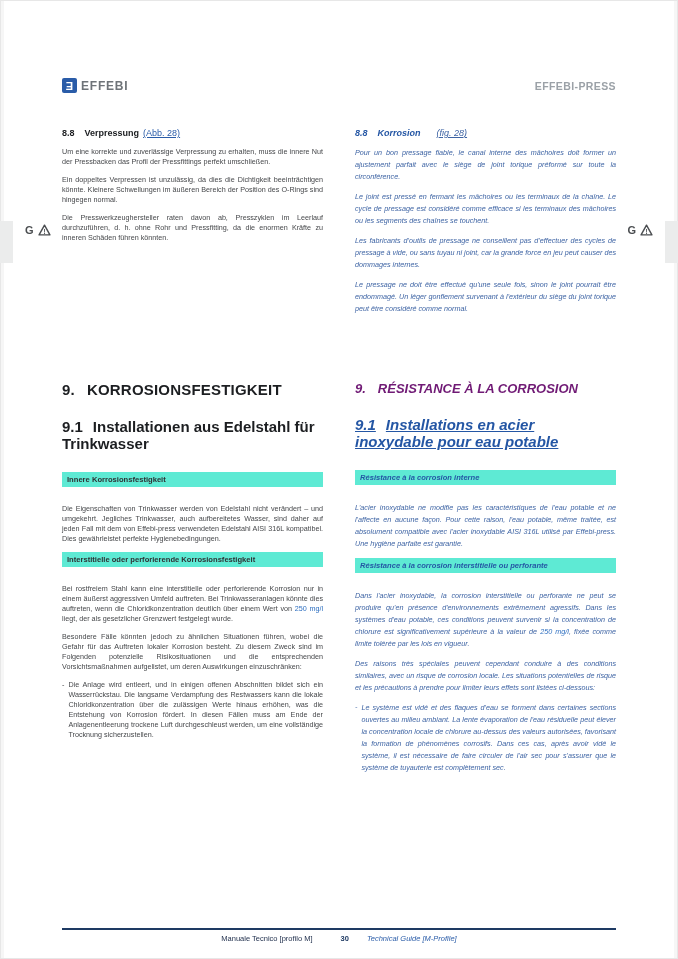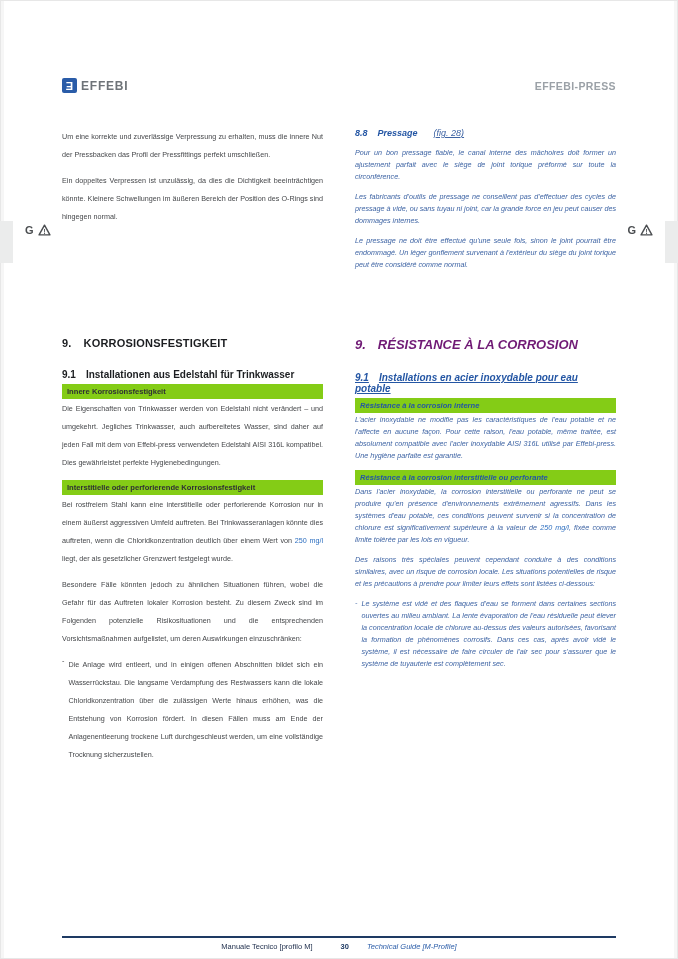--- a/index.html
+++ b/index.html
@@ -22,52 +22,52 @@
   .edge-tab { position:absolute; top:221px; width:13px; height:42px; background:#ebecec; }
   .edge-tab.left { left:0; } .edge-tab.right { right:0; }
   .marker { position:absolute; top:224px; display:flex; align-items:center; gap:4px; }
   .marker-left { left:25px; } .marker-right { right:25px; }
   .g-mark { font-weight:bold; font-size:11px; color:#4a4d50; }
   .warn svg { display:block; }
 
   
   .columns { position:absolute; top:128px; left:62px; right:62px;
              display:grid; grid-template-columns:1fr 1fr; column-gap:32px; }
-  .col p { font-size:7.2px; line-height:18px; margin-bottom:8px; text-align:justify; color:#45474a; }
+  .col p { font-size:7.2px; line-height:10px; margin-bottom:8px; text-align:justify; color:#45474a; }
   .de { color:#45474a; }
   .fr { font-style:italic; }
   .fr p { color:#3e64a4; line-height:12px; }
 
   .h3 { font-size:9px; font-weight:bold; color:#1c1e21; margin-bottom:9px; }
   .fr .h3 { color:#2456a4; }
   .num { margin-right:10px; }
   .ref-link { color:#2a5ca8; text-decoration:underline; margin-left:4px; font-weight:normal; cursor:pointer; }
   .fr .ref-link { color:#3e64a4;padding-left:12px; }
 
   .sec9 { margin-top:58px; }
   .h2 { font-weight:bold; margin-bottom:20px; }
-  .de .h2 { font-size:11px; color:#1c1e21; letter-spacing:0.2px; }
+  .de .h2 { font-size:15px; color:#1c1e21; letter-spacing:0.2px; }
   .fr .h2 { font-size:13px; color:#701a75; }
   .num2 { margin-right:12px; }
-  .h3sub { font-size:10px; font-weight:bold; margin-bottom:4px; color:#1c1e21; }
+  .h3sub { font-size:15px; font-weight:bold; margin-bottom:20px; color:#1c1e21; }
   .fr .h3sub { color:#2456a4; text-decoration:underline; }
 
-  .graybar { background:#84cc16; font-size:7.6px; font-weight:bold; color:#2f3134;
-             padding:3px 5px; margin-bottom:1px; }
+  .graybar { background:#5eead4; font-size:7.6px; font-weight:bold; color:#2f3134;
+             padding:3px 5px; margin-bottom:17px; }
   .fr .graybar { color:#2456a4; }
 
   .accent { color:#2e6fc0; }
 
   .bullet { display:flex; gap:4px; }
   .dash { font-size:7.2px; line-height:10px; color:#45474a; }
   .fr .dash { color:#3e64a4; }
   .bullet p { margin-bottom:0; }
 
   
-  .footer { position:absolute; left:62px; right:62px; bottom:8px; }
+  .footer { position:absolute; left:62px; right:62px; bottom:16px; }
   .footer-line { border-top:2px solid #1e3a63; margin-bottom:4px; }
   .footer-text { display:flex; justify-content:center; align-items:baseline; gap:18px; font-size:7.5px; }
   .f-left { color:#23324f; }
   .f-page { font-weight:bold; color:#1e3a63;margin-left:10px; }
   .f-right { color:#2a5ca8; font-style:italic; }
 </style>
 </head>
 <body>
 
 <div class="page">
@@ -98,29 +98,34 @@
       <svg viewBox="0 0 24 22" width="13" height="12" aria-hidden="true">
         <path d="M12 2 L22 20 L2 20 Z" fill="none" stroke="#4a4d50" stroke-width="2.6" stroke-linejoin="round"></path>
         <text x="12" y="18.5" text-anchor="middle" font-size="12" font-weight="bold" fill="#4a4d50">!</text>
       </svg>
     </span>
   </div>
 
   <main class="columns">
 
     <section class="col de">
+      <h3 class="h3">
+        <span class="num">8.8</span><span>Verpressung</span><a class="ref-link" href="#">(Abb. 28)</a>
+      </h3>
       <p>Um eine korrekte und zuverlässige Verpressung zu erhalten, muss die innere Nut der Pressbacken das Profil der Pressfittings perfekt umschließen.</p>
       <p>Ein doppeltes Verpressen ist unzulässig, da dies die Dichtigkeit beeinträchtigen könnte. Kleinere Schwellungen im äußeren Bereich der Position des O-Rings sind hingegen normal.</p>
+      <p>Die Presswerkzeughersteller raten davon ab, Presszyklen im Leerlauf durchzuführen, d. h. ohne Rohr und Pressfitting, da die enormen Kräfte zu inneren Schäden führen könnten.</p>
     </section>
 
     <section class="col fr">
       <h3 class="h3">
-        <span class="num">8.8</span><span>Pressage</span><a class="ref-link" href="#">(fig. 28)</a>
+        <span class="num">8.8</span><span>Korrosion</span><a class="ref-link" href="#">(fig. 28)</a>
       </h3>
       <p>Pour un bon pressage fiable, le canal interne des mâchoires doit former un ajustement parfait avec le siège de joint torique préformé sur toute la circonférence.</p>
+      <p>Le joint est pressé en fermant les mâchoires ou les terminaux de la chaîne. Le cycle de pressage est considéré comme efficace si les terminaux des mâchoires ou les segments des chaînes se touchent.</p>
       <p>Les fabricants d'outils de pressage ne conseillent pas d'effectuer des cycles de pressage à vide, ou sans tuyau ni joint, car la grande force en jeu peut causer des dommages internes.</p>
       <p>Le pressage ne doit être effectué qu'une seule fois, sinon le joint pourrait être endommagé. Un léger gonflement survenant à l'extérieur du siège du joint torique peut être considéré comme normal.</p>
     </section>
 
     <section class="col de sec9">
       <h2 class="h2">
         <span class="num2">9.</span><span>KORROSIONSFESTIGKEIT</span>
       </h2>
       <h3 class="h3sub">
         <span class="num">9.1</span><span>Installationen aus Edelstahl für Trinkwasser</span>

